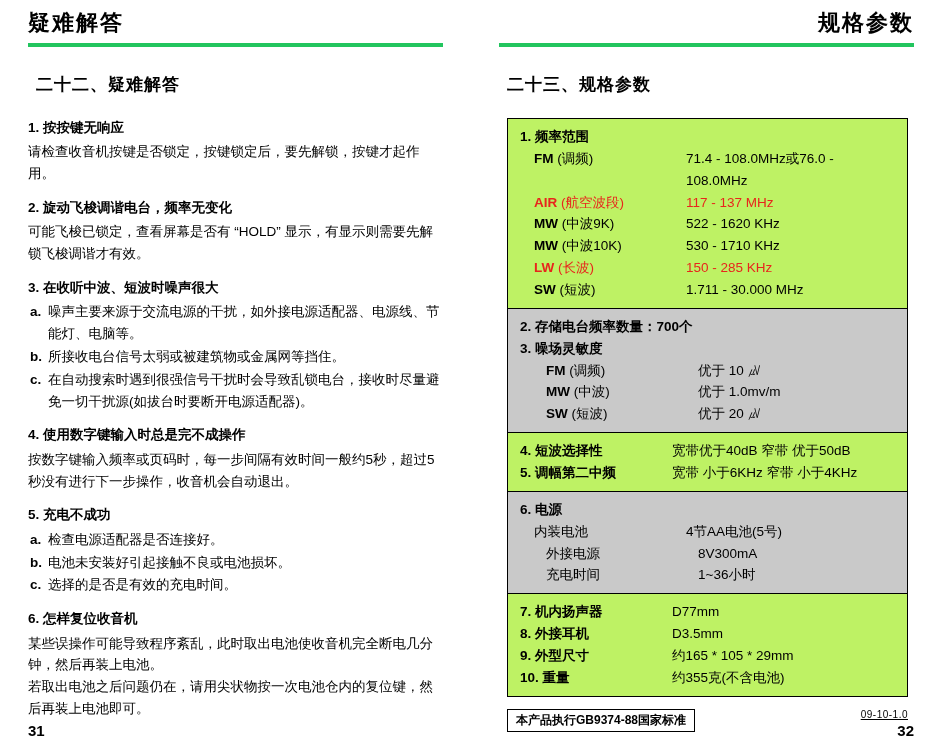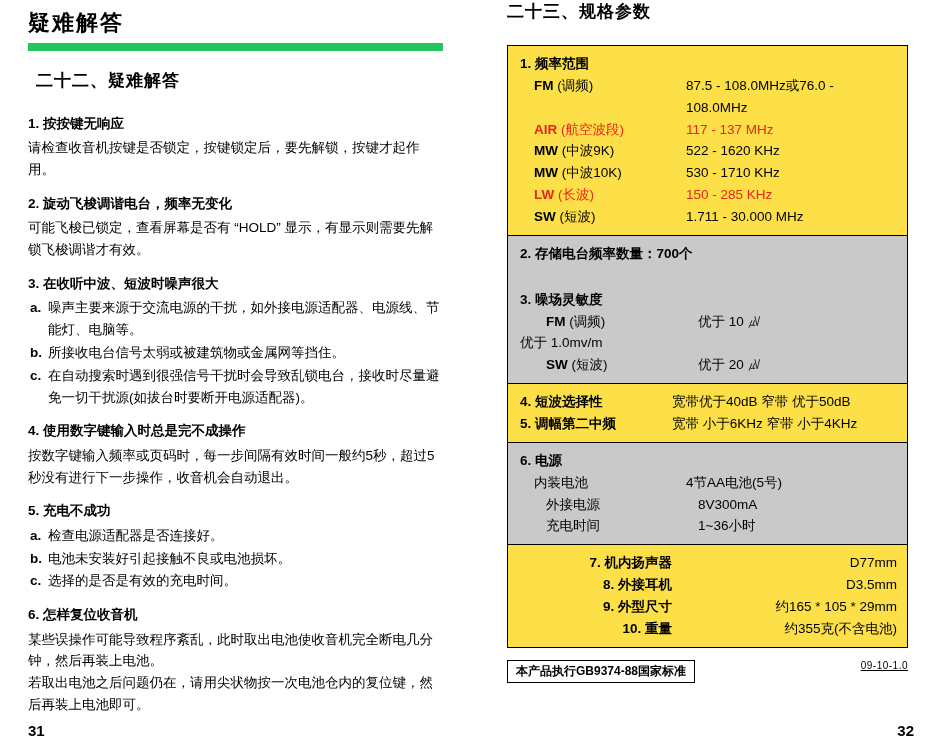--- a/index.html
+++ b/index.html
@@ -28,22 +28,22 @@
   .header {
     font-size: 22px;
     font-weight: bold;
     padding-top: 8px;
     padding-bottom: 5px;
     letter-spacing: 2px;
   }
   .header-left { text-align: left; }
   .header-right { text-align: right; }
   .header-rule {
-    border-bottom: 8px solid #22c55e;
-    margin-bottom: 18px;
+    border-bottom: 4px solid #22c55e;
+    margin-bottom: 26px;
   }
 
   .section-title {
     font-size: 17px;
     font-weight: bold;
     letter-spacing: 1px;
     margin-left: 8px;
     margin-bottom: 22px;
   }
 
@@ -74,27 +74,27 @@
     position: absolute;
     left: 2px;
     font-weight: bold;
   }
 
   
   .spec-box {
     margin-left: 8px;
     margin-right: 6px;
     border: 1px solid #000;
-    background: #fde047;
+    background: #bef264;
   }
   .spec-group {
     padding: 7px 10px 7px 12px;
     border-bottom: 1px solid #000;
   }
-  .spec-group:last-child { border-bottom: none; text-align: right; }
+  .spec-group:last-child { border-bottom: none; }
   .shaded { background: #c9c9c9; }
 
   .row {
     display: flex;
     font-size: 13.5px;
     line-height: 1.62;
   }
   .row .lab {
     width: 152px;
     flex: 0 0 152px;
@@ -180,32 +180,33 @@
   <div class="q-block">
     <div class="q-head">6. 怎样复位收音机</div>
     <div class="q-body">某些误操作可能导致程序紊乱，此时取出电池使收音机完全断电几分钟，然后再装上电池。</div>
     <div class="q-body">若取出电池之后问题仍在，请用尖状物按一次电池仓内的复位键，然后再装上电池即可。</div>
   </div>
 
   <div class="page-num page-num-left">31</div>
 </div>
 
 <div class="page page-right">
+  <div class="header header-right header-rule">规格参数</div>
 
   <div class="section-title">二十三、规格参数</div>
 
   <div class="spec-box">
 
     <div class="spec-group">
       <div class="row">
         <div class="lab b"><span class="num">1.</span> <span>频率范围</span></div>
       </div>
       <div class="row">
         <div class="lab lab-indent"><span class="b">FM</span> <span>(调频)</span></div>
-        <div class="val">87.5 - 108.0MHz或76.0 - 108.0MHz</div>
+        <div class="val">71.4 - 108.0MHz或76.0 - 108.0MHz</div>
       </div>
       <div class="row red">
         <div class="lab lab-indent"><span class="b">AIR</span> <span>(航空波段)</span></div>
         <div class="val">117 - 137 MHz</div>
       </div>
       <div class="row">
         <div class="lab lab-indent"><span class="b">MW</span> <span>(中波9K)</span></div>
         <div class="val">522 - 1620  KHz</div>
       </div>
       <div class="row">
@@ -220,27 +221,28 @@
         <div class="lab lab-indent"><span class="b">SW</span> <span>(短波)</span></div>
         <div class="val">1.711 - 30.000 MHz</div>
       </div>
     </div>
 
     <div class="spec-group shaded">
       <div class="row">
         <div class="lab b" style="width:auto;flex:1 1 auto;"><span class="num">2.</span> <span>存储电台频率数量：700个</span></div>
       </div>
       <div class="row">
-        <div class="lab b" style="width:auto;flex:1 1 auto;margin-top:24px;"><span class="num">3.</span> <span>噪场灵敏度</span></div>
+        <div class="lab b" style="width:auto;flex:1 1 auto;"><span class="num">3.</span> <span>噪场灵敏度</span></div>
       </div>
       <div class="row">
         <div class="lab lab-indent2"><span class="b">FM</span> <span>(调频)</span></div>
         <div class="val">优于 10 ㎶</div>
       </div>
       <div class="row">
+        <div class="lab lab-indent2"><span class="b">MW</span> <span>(中波)</span></div>
         <div class="val">优于 1.0mv/m</div>
       </div>
       <div class="row">
         <div class="lab lab-indent2"><span class="b">SW</span> <span>(短波)</span></div>
         <div class="val">优于 20 ㎶</div>
       </div>
     </div>
 
     <div class="spec-group">
       <div class="row">

